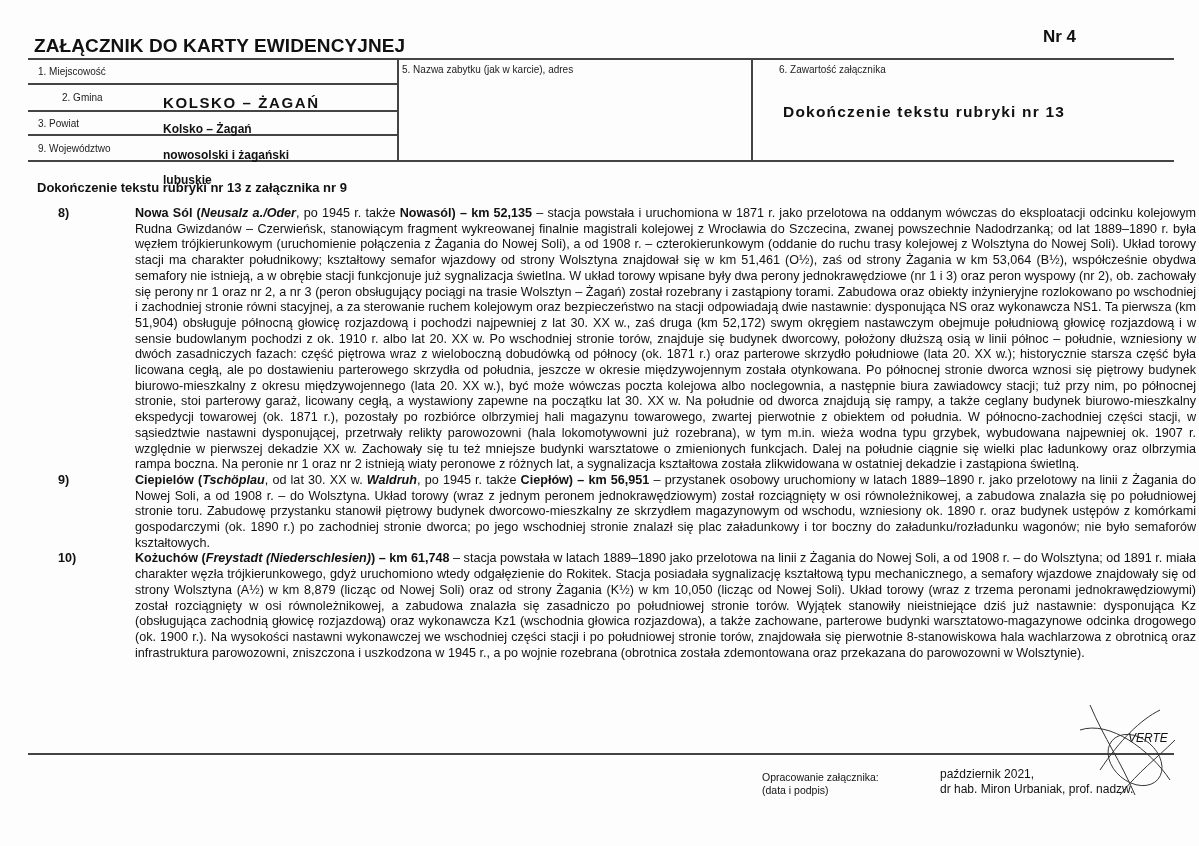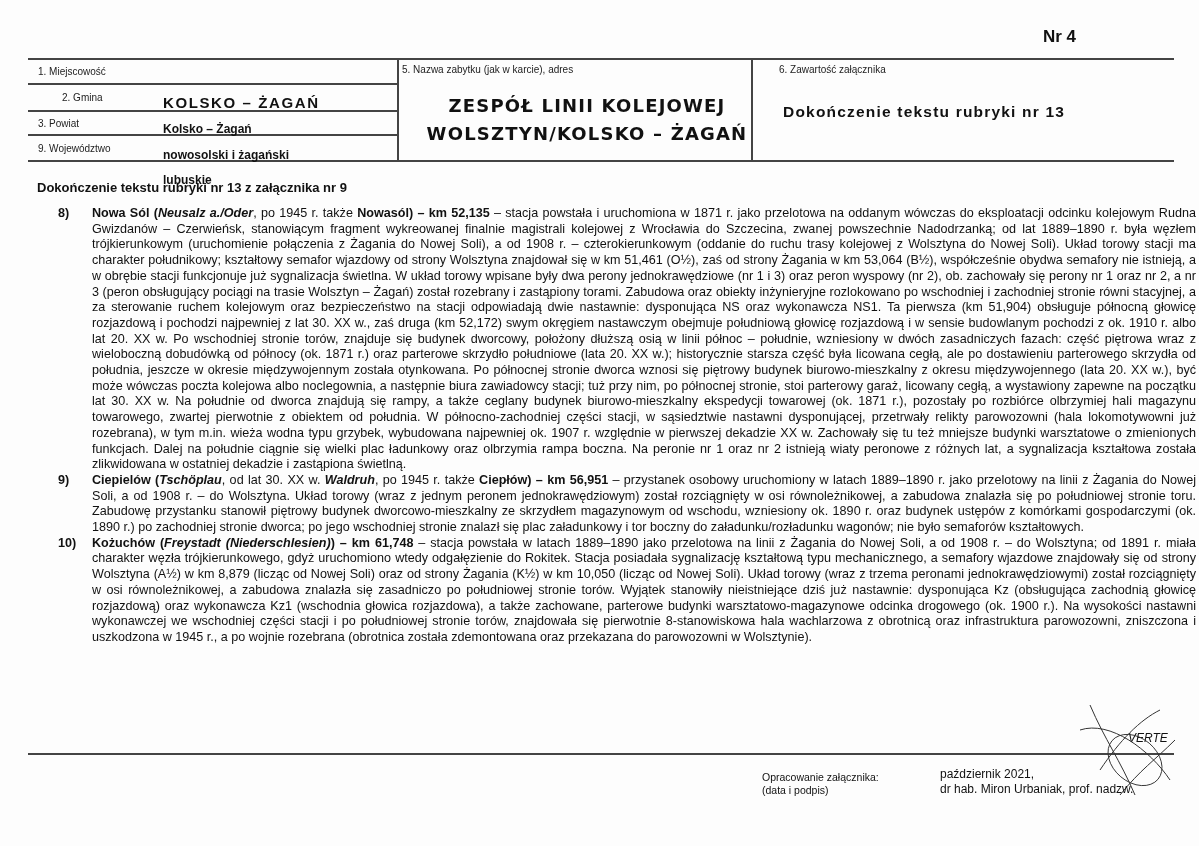--- a/index.html
+++ b/index.html
@@ -11,32 +11,33 @@
   .vline{position:absolute;width:1.5px;background:#444;}
   .lbl{position:absolute;font-size:10px;color:#222;}
   .val{position:absolute;font-weight:bold;font-size:12px;margin-top:32px;}
   .val.big{font-size:15px;letter-spacing:1.6px;}
   .monument{position:absolute;left:402px;top:92px;width:370px;text-align:center;font-family:"DejaVu Sans",sans-serif;font-weight:bold;font-size:18px;line-height:28px;letter-spacing:1.2px;}
   .content-title{position:absolute;left:783px;top:103px;font-family:Liberation Sans, sans-serif;font-weight:bold;font-size:15.5px;letter-spacing:1.2px;}
   .sect{position:absolute;left:37px;top:180px;font-size:13px;font-weight:bold;}
   .body{position:absolute;left:58px;top:206px;width:1138px;font-size:12.6px;line-height:15.7px;}
   .item{display:flex;}
   .num{width:34px;flex:0 0 34px;font-weight:bold;}
-  .txt{flex:1;text-align:justify;}
+  .txt{flex:1;text-align:justify;margin-left:43px;}
   .txt b{font-weight:bold;}
   .footer-lbl{position:absolute;left:762px;top:771px;font-size:10.5px;text-align:left;line-height:13px;}
   .footer-val{position:absolute;left:940px;top:767px;font-size:12px;line-height:15px;}
   .verte{position:absolute;left:1128px;top:731px;font-size:12px;font-style:italic;}
   .sig{position:absolute;left:1060px;top:700px;}
 </style>
 </head>
 <body>
 
 <div class="page">
 
+  <div class="title">ZAŁĄCZNIK DO KARTY EWIDENCYJNEJ</div>
   <div class="nr">Nr 4</div>
 
   <div class="hline" style="left:28px;top:58px;width:1146px;"></div>
   <div class="hline" style="left:28px;top:83px;width:370px;"></div>
   <div class="hline" style="left:28px;top:110px;width:370px;"></div>
   <div class="hline" style="left:28px;top:134px;width:370px;"></div>
   <div class="hline" style="left:28px;top:160px;width:1146px;"></div>
   <div class="vline" style="left:397px;top:58px;height:102px;"></div>
   <div class="vline" style="left:751px;top:58px;height:102px;"></div>
 
@@ -46,24 +47,20 @@
   <div class="lbl" style="left:38px;top:92px;margin-left:24px;">2. Gmina</div>
   <div class="val" style="left:163px;top:90px;">Kolsko – Żagań</div>
 
   <div class="lbl" style="left:38px;top:118px;">3. Powiat</div>
   <div class="val" style="left:163px;top:116px;">nowosolski i żagański</div>
 
   <div class="lbl" style="left:38px;top:143px;">9. Województwo</div>
   <div class="val" style="left:163px;top:141px;">lubuskie</div>
 
   <div class="lbl" style="left:402px;top:64px;">5. Nazwa zabytku (jak w karcie), adres</div>
-  <div class="monument">
-    <div>ZESPÓŁ LINII KOLEJOWEJ</div>
-    <div>WOLSZTYN/KOLSKO – ŻAGAŃ</div>
-  </div>
 
   <div class="lbl" style="left:779px;top:64px;">6. Zawartość załącznika</div>
   <div class="content-title">Dokończenie tekstu rubryki nr 13</div>
 
   <div class="sect">Dokończenie tekstu rubryki nr 13 z załącznika nr 9</div>
 
   <div class="body">
     <div class="item">
       <div class="num">8)</div>
       <div class="txt"><b>Nowa Sól (</b><b><i>Neusalz a./Oder</i></b><span>, po 1945 r. także </span><b>Nowasól) – km 52,135</b><span> – stacja powstała i uruchomiona w 1871 r. jako przelotowa na oddanym wówczas do eksploatacji odcinku kolejowym Rudna Gwizdanów – Czerwieńsk, stanowiącym fragment wykreowanej finalnie magistrali kolejowej z Wrocławia do Szczecina, zwanej powszechnie Nadodrzanką; od lat 1889–1890 r. była węzłem trójkierunkowym (uruchomienie połączenia z Żagania do Nowej Soli), a od 1908 r. – czterokierunkowym (oddanie do ruchu trasy kolejowej z Wolsztyna do Nowej Soli). Układ torowy stacji ma charakter południkowy; kształtowy semafor wjazdowy od strony Wolsztyna znajdował się w km 51,461 (O½), zaś od strony Żagania w km 53,064 (B½), współcześnie obydwa semafory nie istnieją, a w obrębie stacji funkcjonuje już sygnalizacja świetlna. W układ torowy wpisane były dwa perony jednokrawędziowe (nr 1 i 3) oraz peron wyspowy (nr 2), ob. zachowały się perony nr 1 oraz nr 2, a nr 3 (peron obsługujący pociągi na trasie Wolsztyn – Żagań) został rozebrany i zastąpiony torami. Zabudowa oraz obiekty inżynieryjne rozlokowano po wschodniej i zachodniej stronie równi stacyjnej, a za sterowanie ruchem kolejowym oraz bezpieczeństwo na stacji odpowiadają dwie nastawnie: dysponująca NS oraz wykonawcza NS1. Ta pierwsza (km 51,904) obsługuje północną głowicę rozjazdową i pochodzi najpewniej z lat 30. XX w., zaś druga (km 52,172) swym okręgiem nastawczym obejmuje południową głowicę rozjazdową i w sensie budowlanym pochodzi z ok. 1910 r. albo lat 20. XX w. Po wschodniej stronie torów, znajduje się budynek dworcowy, położony dłuższą osią w linii północ – południe, wzniesiony w dwóch zasadniczych fazach: część piętrowa wraz z wieloboczną dobudówką od północy (ok. 1871 r.) oraz parterowe skrzydło południowe (lata 20. XX w.); historycznie starsza część była licowana cegłą, ale po dostawieniu parterowego skrzydła od południa, jeszcze w okresie międzywojennym została otynkowana. Po północnej stronie dworca wznosi się piętrowy budynek biurowo-mieszkalny z okresu międzywojennego (lata 20. XX w.), być może wówczas poczta kolejowa albo noclegownia, a następnie biura zawiadowcy stacji; tuż przy nim, po północnej stronie, stoi parterowy garaż, licowany cegłą, a wystawiony zapewne na początku lat 30. XX w. Na południe od dworca znajdują się rampy, a także ceglany budynek biurowo-mieszkalny ekspedycji towarowej (ok. 1871 r.), pozostały po rozbiórce olbrzymiej hali magazynu towarowego, zwartej pierwotnie z obiektem od południa. W północno-zachodniej części stacji, w sąsiedztwie nastawni dysponującej, przetrwały relikty parowozowni (hala lokomotywowni już rozebrana), w tym m.in. wieża wodna typu grzybek, wybudowana najpewniej ok. 1907 r. względnie w pierwszej dekadzie XX w. Zachowały się tu też mniejsze budynki warsztatowe o zmienionych funkcjach. Dalej na południe ciągnie się wielki plac ładunkowy oraz olbrzymia rampa boczna. Na peronie nr 1 oraz nr 2 istnieją wiaty peronowe z różnych lat, a sygnalizacja kształtowa została zlikwidowana w ostatniej dekadzie i zastąpiona świetlną.</span></div>

